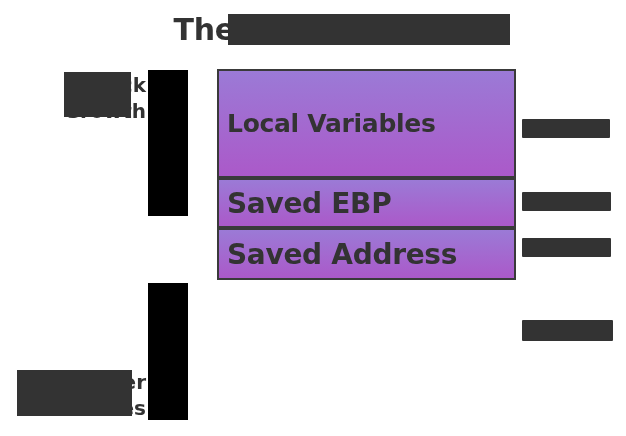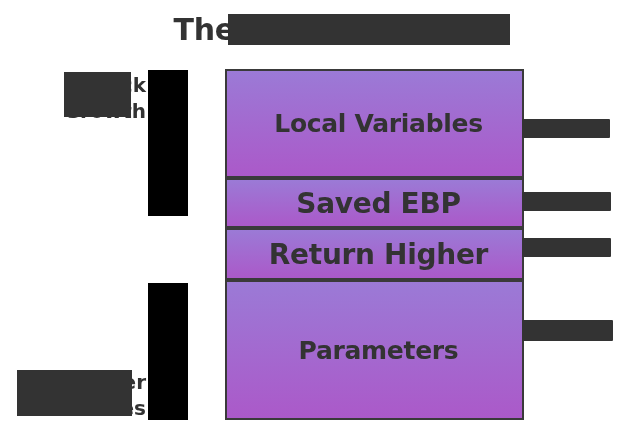--- a/index.html
+++ b/index.html
@@ -49,27 +49,26 @@
   
   .frame {
     position: absolute;
     left: 213px;
     top: 69px;
     width: 299px;
     height: 351px;
   }
   .cell {
     position: absolute;
-    left: 12px;
+    left: 4px;
     width: 299px;
     box-sizing: border-box;
     border: 2px solid #3a3a3a;
     display: flex;
     align-items: center;
-    justify-content: center;
     background-image: linear-gradient(to bottom, #9b7ad6 0%, #ab59c9 100%);
     padding-left: 8px;
   }
   .cell-label {
     font-size: 25px;
     font-weight: 700;
     color: #333333;
     letter-spacing: -0.3px;
     white-space: nowrap;
   }
@@ -156,24 +155,21 @@
   <div class="left-redaction lr-bottom"></div>
 
   <div class="frame">
     <div class="cell cell-local">
       <span class="cell-label">Local Variables</span>
     </div>
     <div class="cell cell-ebp">
       <span class="cell-label">Saved EBP</span>
     </div>
     <div class="cell cell-ret">
-      <span class="cell-label">Return Higher</span>
-    </div>
-    <div class="cell cell-params">
-      <span class="cell-label">Parameters</span>
+      <span class="cell-label">Saved Address</span>
     </div>
   </div>
 
   <div class="right-label" style="top:119px"></div>
   <div class="right-redaction rr-1"></div>
 
   <div class="right-label" style="top:192px"></div>
   <div class="right-redaction rr-2"></div>
 
   <div class="right-label" style="top:238px"></div>

